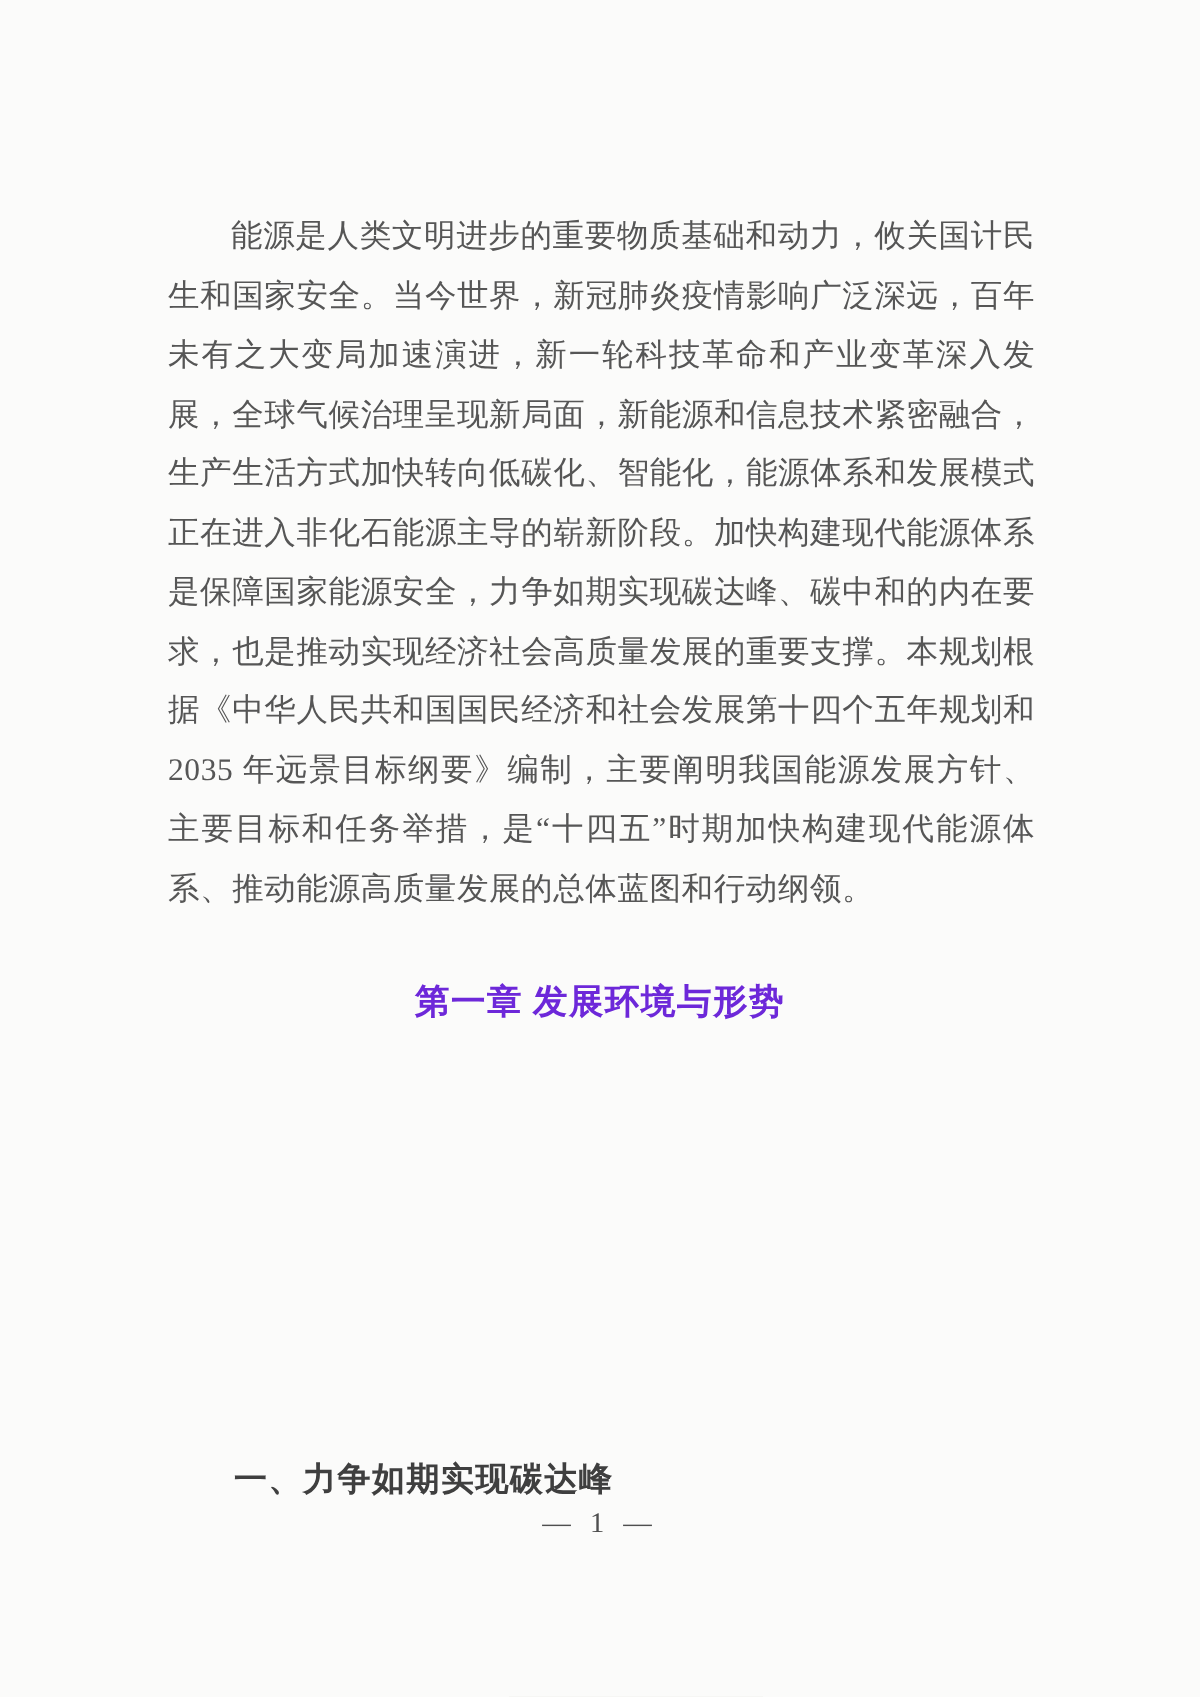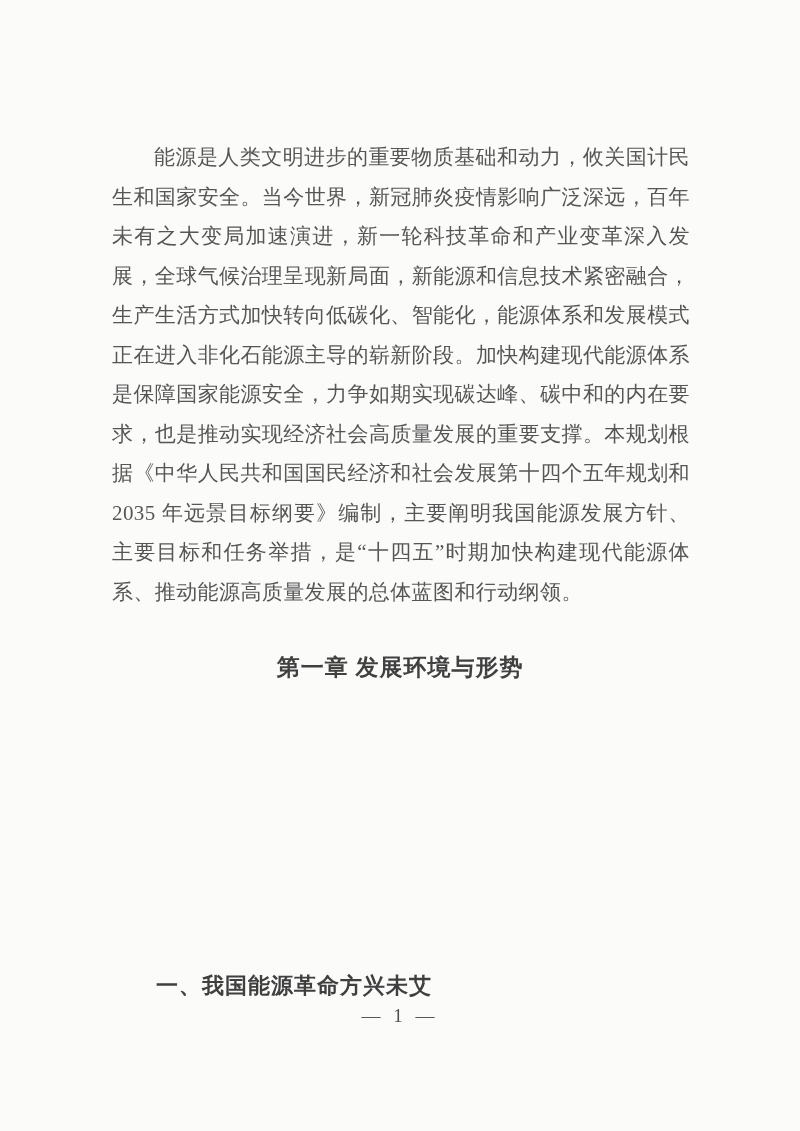--- a/index.html
+++ b/index.html
@@ -39,21 +39,21 @@
   }
   .chapter-heading {
     position: absolute;
     top: 652px;
     left: 0;
     width: 800px;
     margin: 0;
     text-align: center;
     font-size: 23px;
     font-weight: bold;
-    color: #404040;
+    color: #6d28d9;
     letter-spacing: 1px;
     font-family: "Liberation Serif", "DejaVu Serif", serif;
   }
   .section-heading {
     position: absolute;
     top: 971px;
     left: 112px;
     width: 578px;
     margin: 0;
     padding-left: 2em;
@@ -79,17 +79,17 @@
 </head>
 <body>
 
 <div class="page">
 
   <p class="body-para para-1">能源是人类文明进步的重要物质基础和动力，攸关国计民生和国家安全。当今世界，新冠肺炎疫情影响广泛深远，百年未有之大变局加速演进，新一轮科技革命和产业变革深入发展，全球气候治理呈现新局面，新能源和信息技术紧密融合，生产生活方式加快转向低碳化、智能化，能源体系和发展模式正在进入非化石能源主导的崭新阶段。加快构建现代能源体系是保障国家能源安全，力争如期实现碳达峰、碳中和的内在要求，也是推动实现经济社会高质量发展的重要支撑。本规划根据《中华人民共和国国民经济和社会发展第十四个五年规划和 2035 年远景目标纲要》编制，主要阐明我国能源发展方针、主要目标和任务举措，是“十四五”时期加快构建现代能源体系、推动能源高质量发展的总体蓝图和行动纲领。</p>
 
   <h1 class="chapter-heading">第一章 发展环境与形势</h1>
 
 
-  <h2 class="section-heading">一、我国能源革命方兴未艾</h2>
+  <h2 class="section-heading">一、力争如期实现碳达峰</h2>
 
   <div class="page-number">— 1 —</div>
 
 </div>
 
 </body></html>

